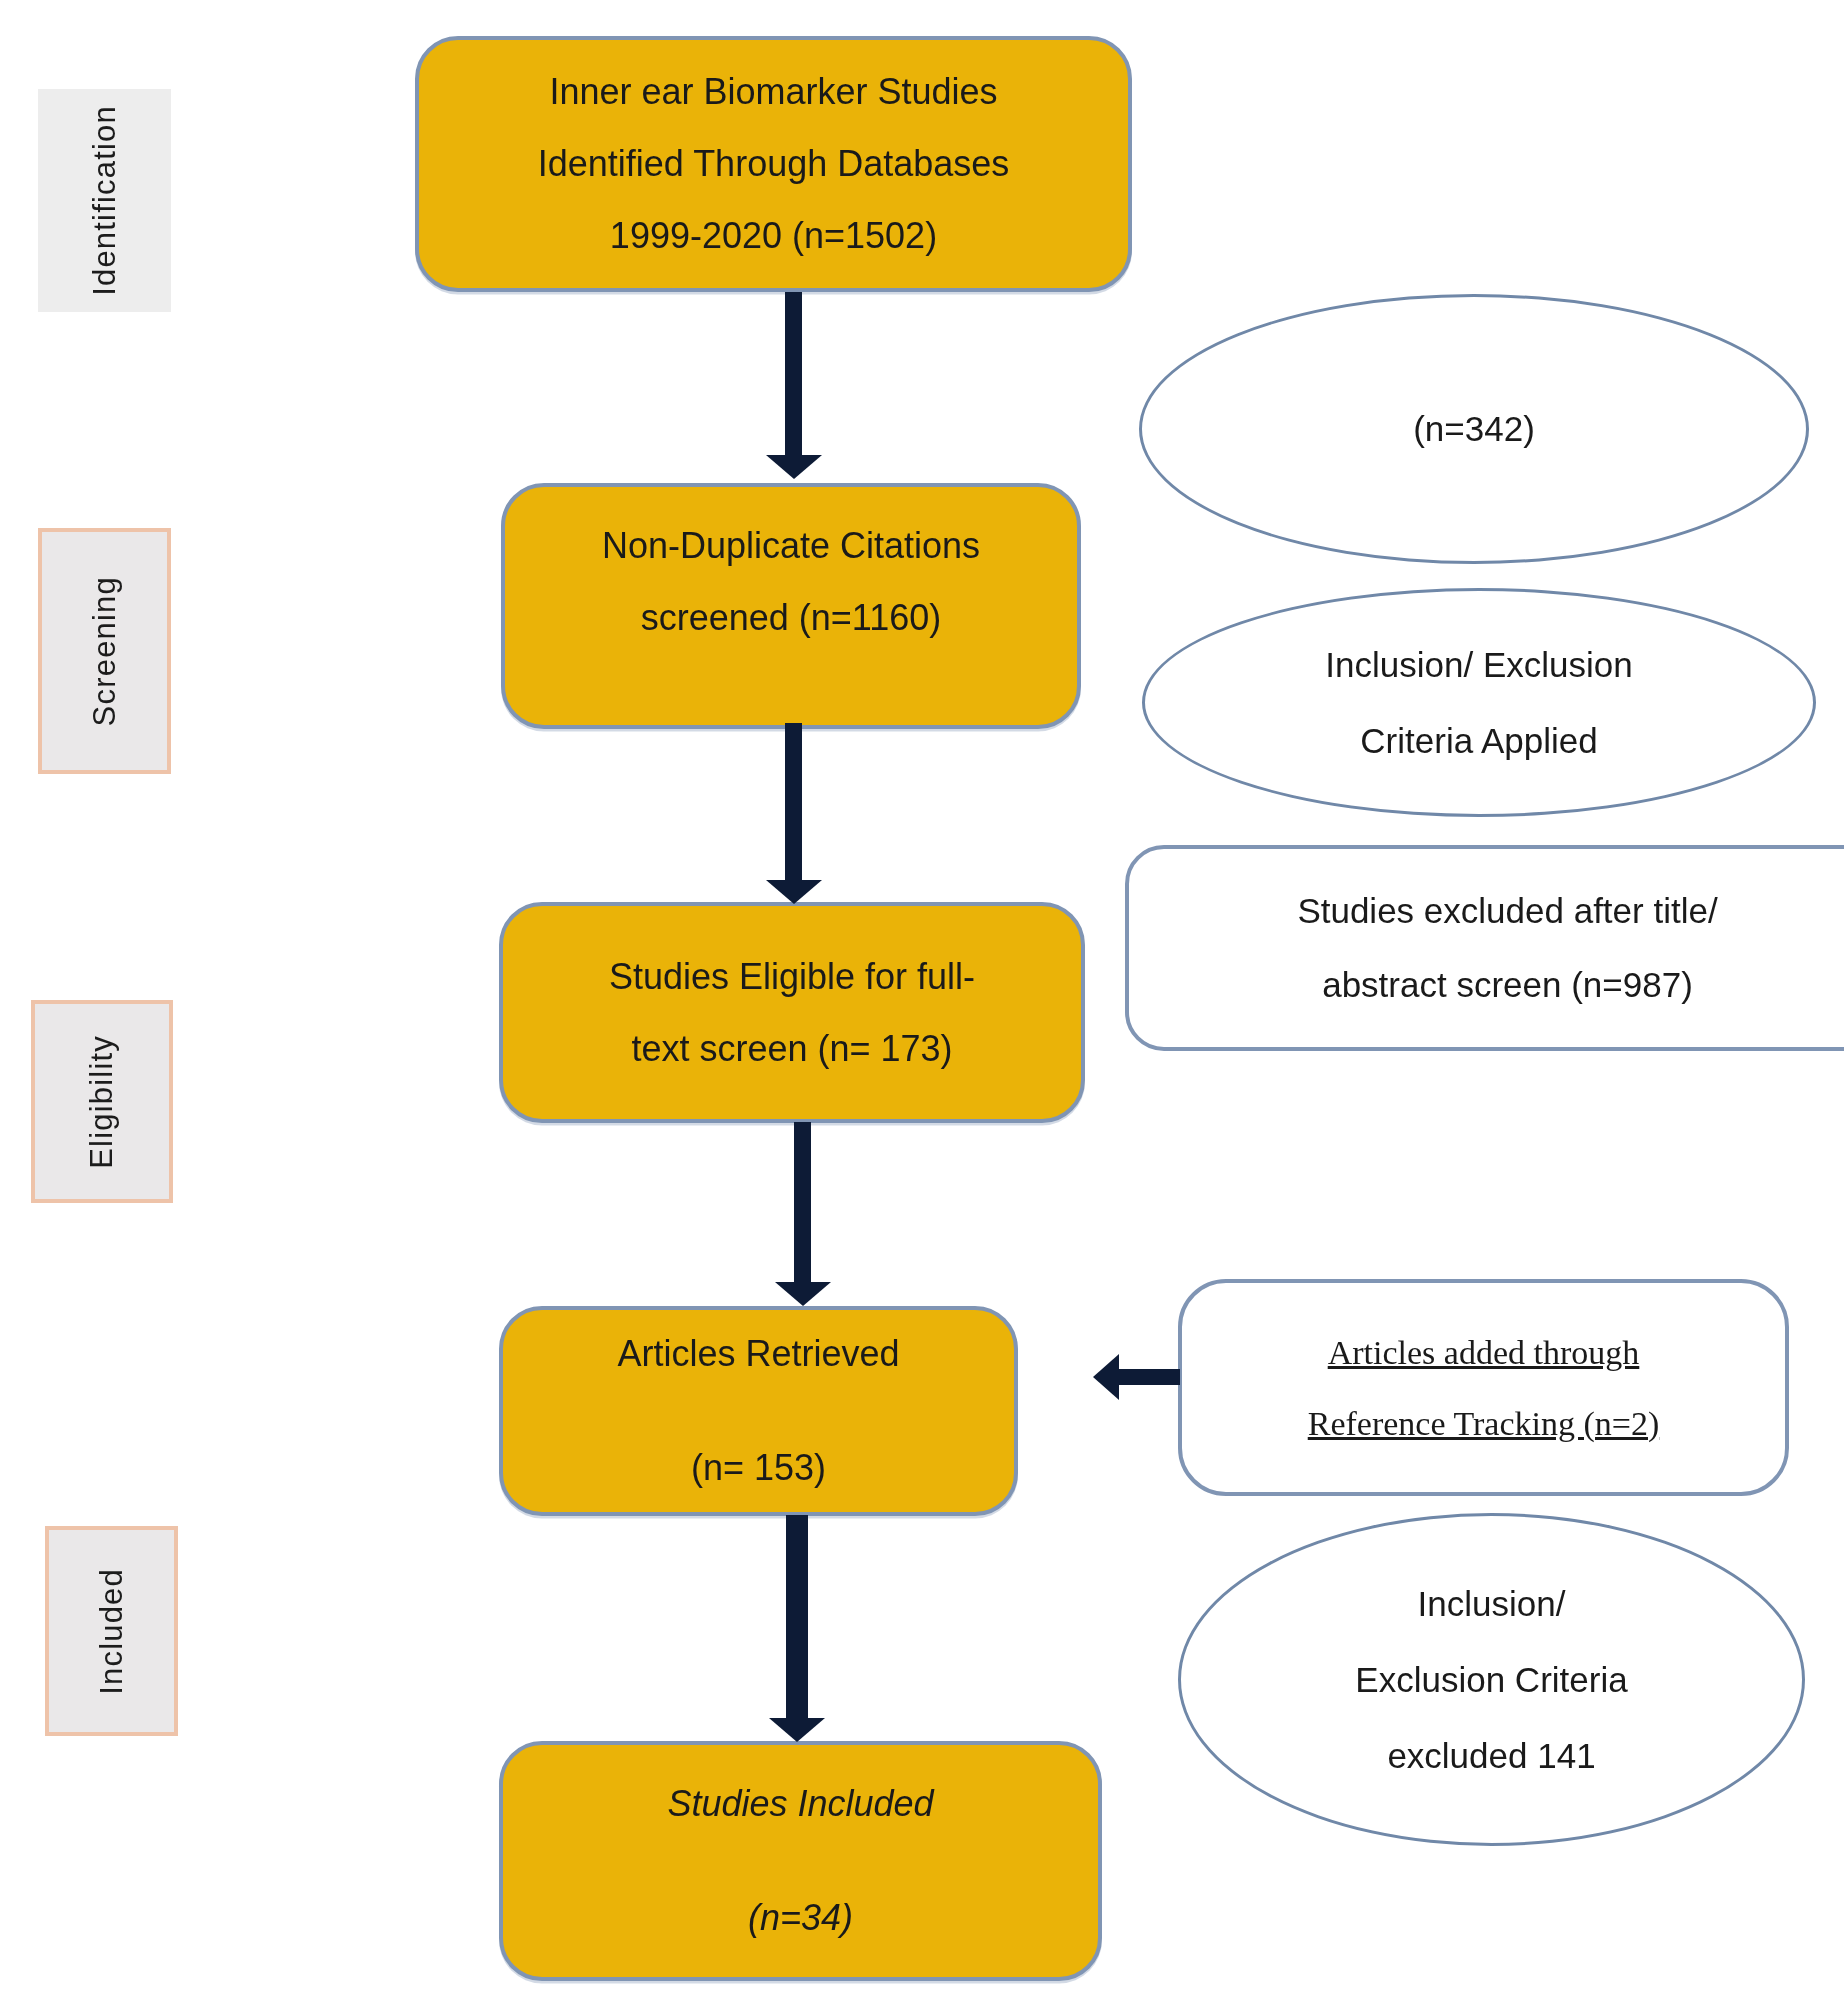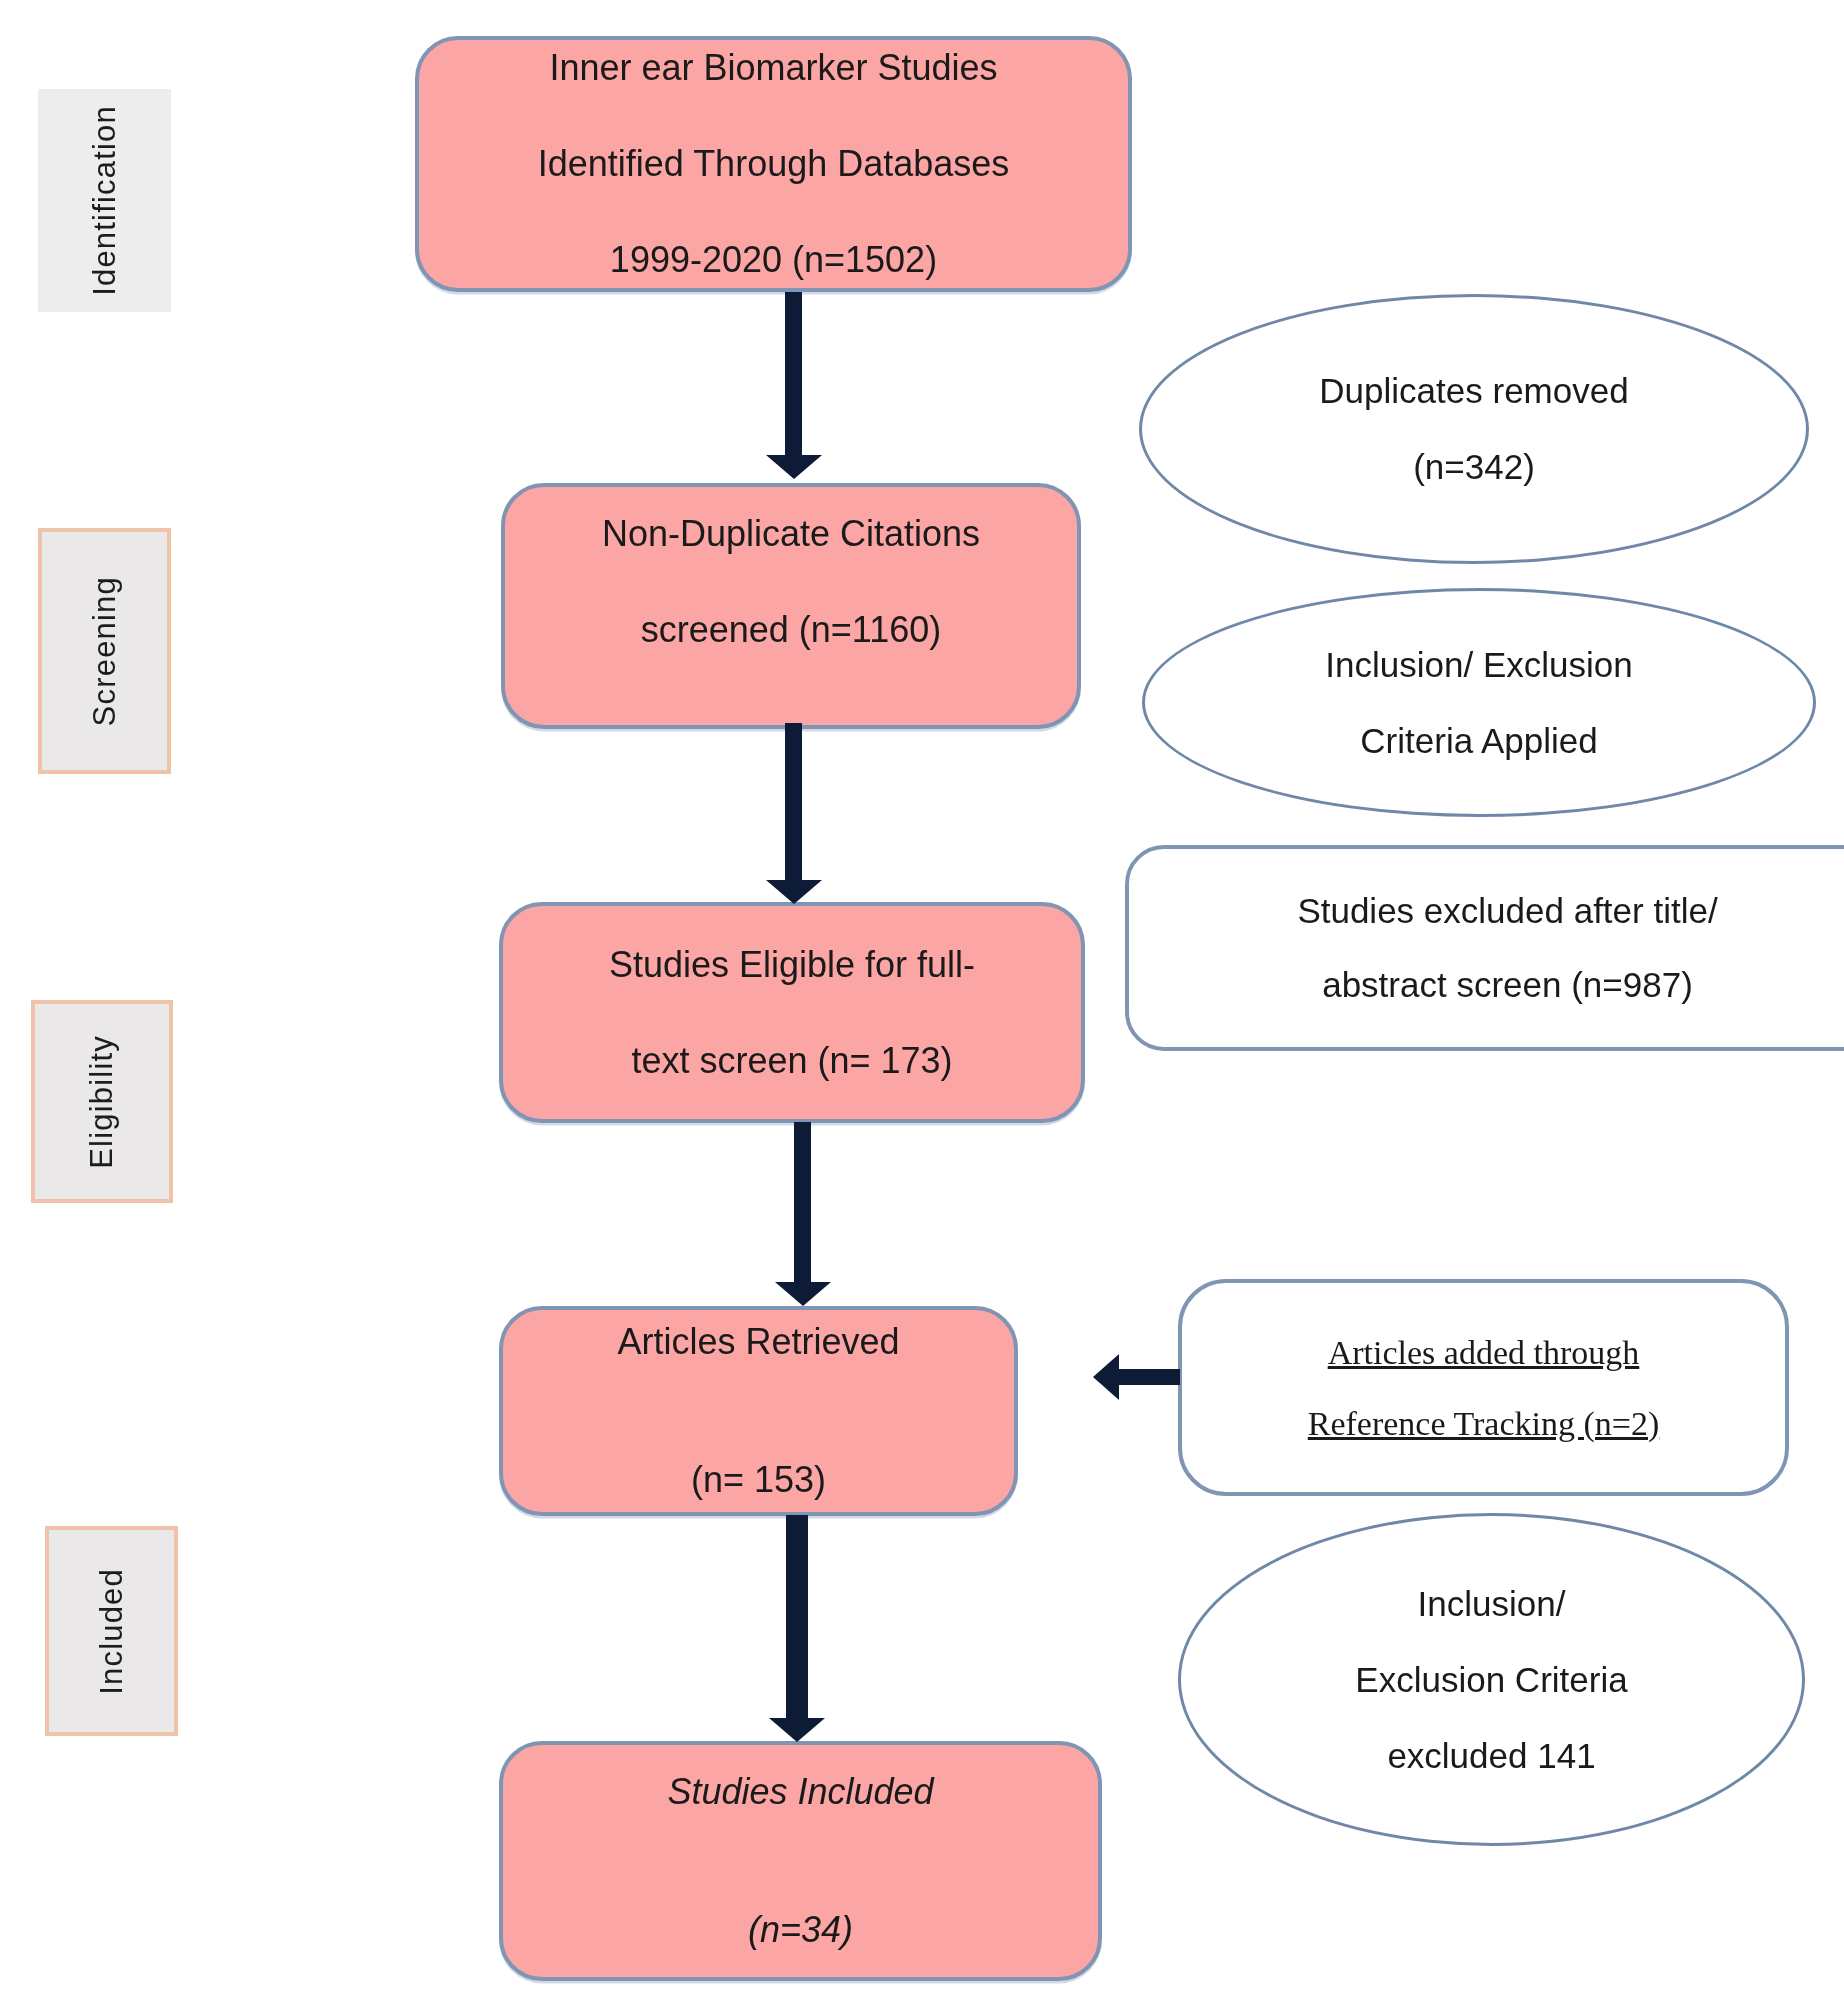--- a/index.html
+++ b/index.html
@@ -2,25 +2,24 @@
 <html style="font-size:9.7px"><head>
 <meta charset="utf-8">
 <style>
   html,body{margin:0;padding:0;background:#ffffff;}
   #diagram{
     position:relative;width:1844px;height:1995px;background:#ffffff;
     font-family:"Liberation Sans",sans-serif;color:#1a1a1a;overflow:hidden;
   }
   
   .flow-box{
-    position:absolute;background:#fca5a5;border:4.2px solid #8095b4;border-radius:43px;
+    position:absolute;background:#eab308;border:4.2px solid #8095b4;border-radius:43px;
     display:flex;flex-direction:column;align-items:center;justify-content:center;
     text-align:center;font-size:36px;line-height:72px;box-sizing:border-box;
     box-shadow:0 2.4px 0 rgba(128,149,180,0.35);
-    gap:24px;
   }
   
   .side-rect{
     position:absolute;background:#ffffff;border:4.2px solid #8095b4;border-radius:39px;
     display:flex;flex-direction:column;align-items:center;justify-content:center;
     text-align:center;font-size:35px;line-height:74px;box-sizing:border-box;
   }
   
   .ellipse{
     position:absolute;background:#ffffff;border:3.6px solid #7088a8;border-radius:50%;
@@ -94,21 +93,20 @@
     <span class="line">Articles Retrieved</span>
     <span class="line gap">(n= 153)</span>
   </div>
 
   <div class="flow-box" style="left:499px;top:1741px;width:603px;height:240px;font-style:italic;">
     <span class="line">Studies Included</span>
     <span class="line gap">(n=34)</span>
   </div>
 
   <div class="ellipse" style="left:1139px;top:294px;width:670px;height:270px;">
-    <span class="line">Duplicates removed</span>
     <span class="line">(n=342)</span>
   </div>
 
   <div class="ellipse" style="left:1142px;top:588px;width:674px;height:229px;">
     <span class="line">Inclusion/ Exclusion</span>
     <span class="line">Criteria Applied</span>
   </div>
 
   <div class="side-rect" style="left:1125px;top:845px;width:765px;height:206px;">
     <span class="line">Studies excluded after title/</span>

